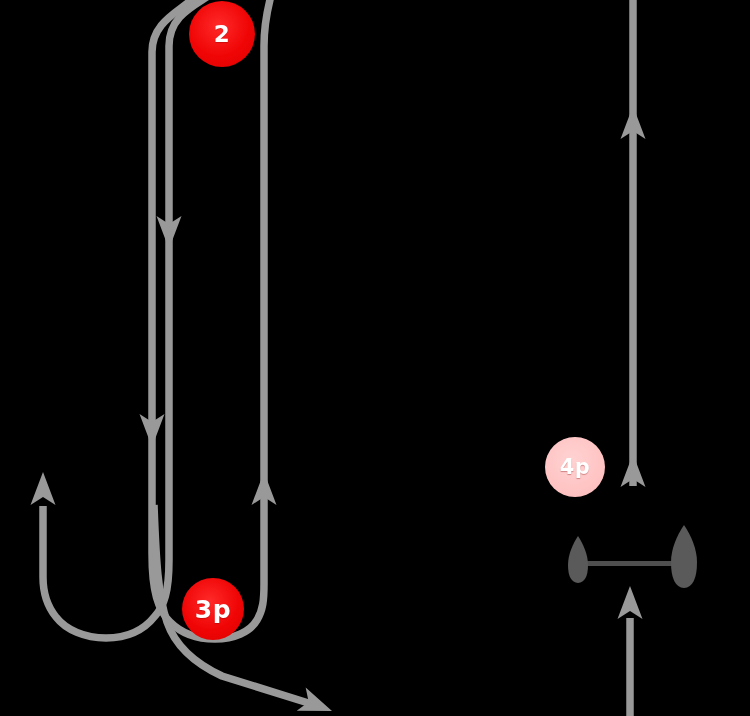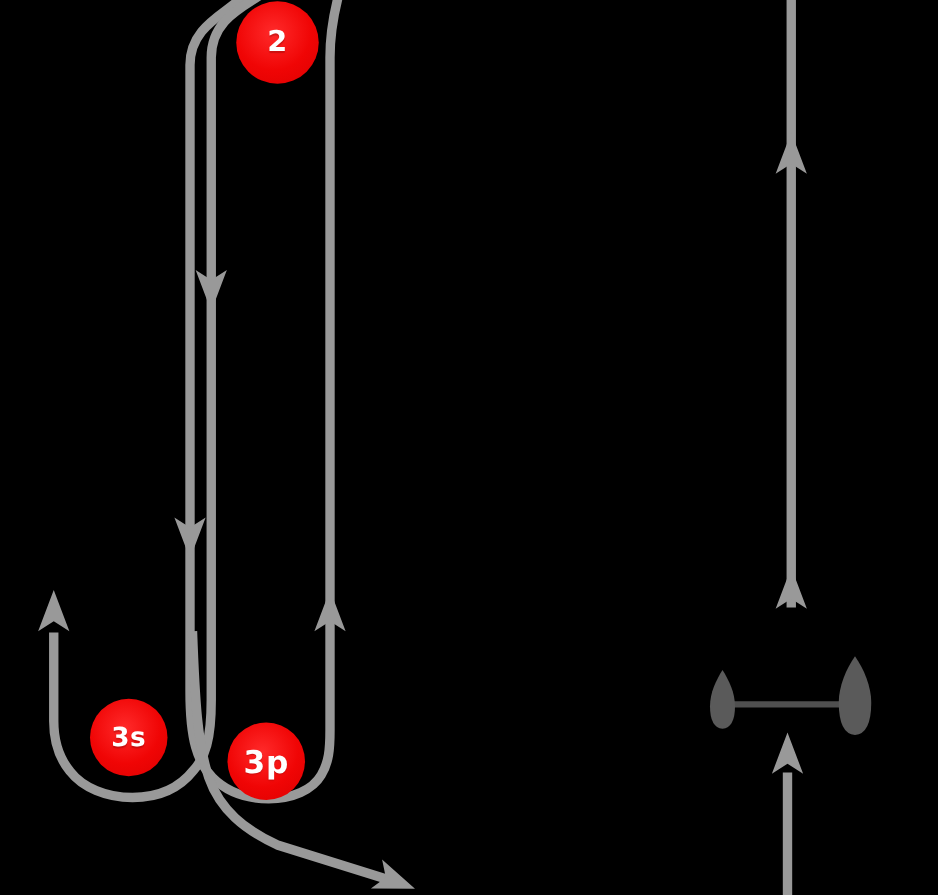--- a/index.html
+++ b/index.html
@@ -57,20 +57,20 @@
       <path fill="#5a5a5a" stroke="none" d="M 578,536 C 573,544 568,554 568,565 Q 568,582 578,583 Q 588,582 588,565
                C 588,554 583,544 578,536 Z"></path>
       <path fill="#5a5a5a" stroke="none" d="M 684,525 C 677,535 671,549 671,562 Q 671,587 684,588 Q 697,587 697,562
                C 697,549 691,535 684,525 Z"></path>
     </g>
   </svg>
 
   <div class="orb red" style="left:189px;top:1px;  width:66px;height:66px;font-size:23px;">
     <span>2</span>
   </div>
-  <div class="orb red" style="left:72px; top:559px;width:62px;height:62px;font-size:21px;">
-    <span>3s</span>
-  </div>
   <div class="orb red" style="left:182px;top:578px;width:62px;height:62px;font-size:25px;">
     <span>3p</span>
+  </div>
+  <div class="orb pink" style="left:545px;top:437px;width:60px;height:60px;font-size:21px;">
+    <span>4p</span>
   </div>
 
 </div>
 
 </body></html>

